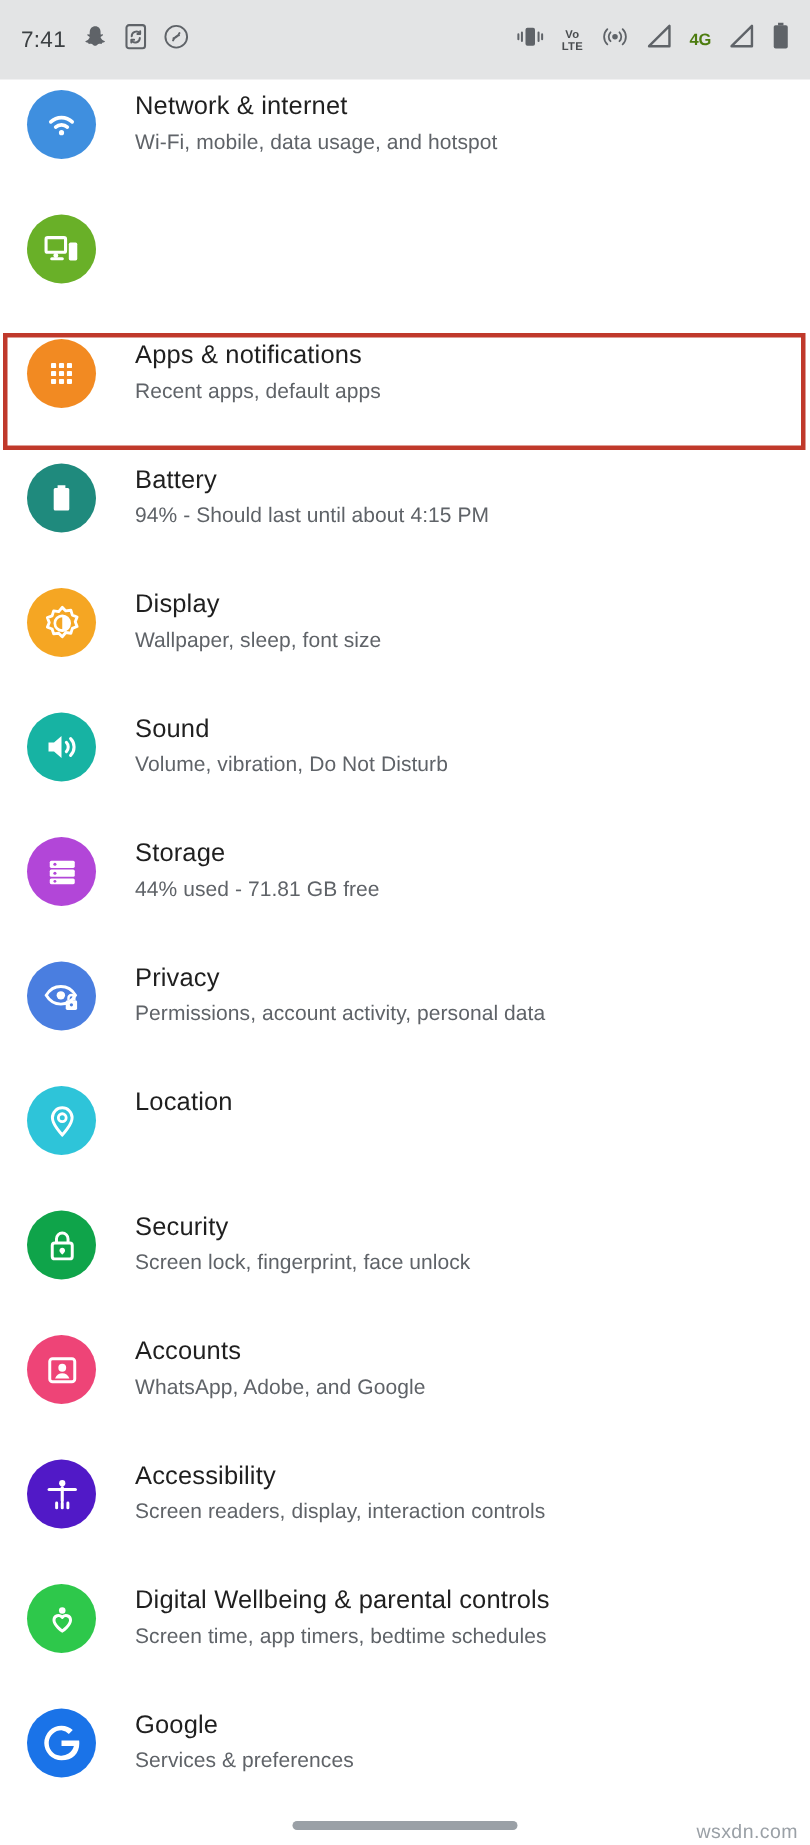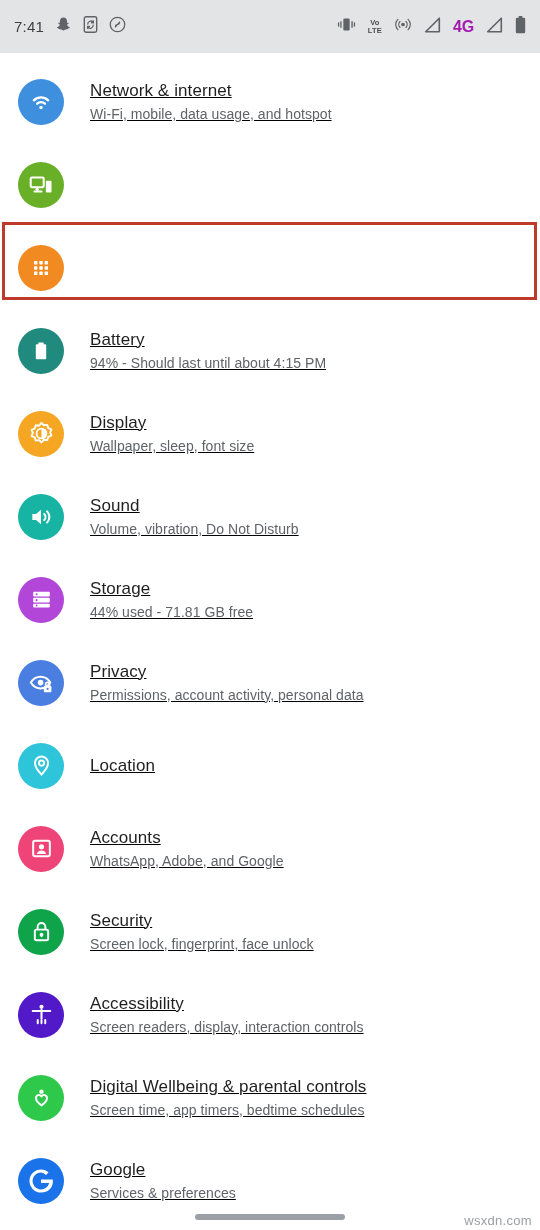--- a/index.html
+++ b/index.html
@@ -19,27 +19,27 @@
     padding:0 14px;
   }
   .sb-left{ display:flex; align-items:center; gap:11px; }
   .sb-clock{ font-size:15px; color:#3c4043; letter-spacing:.2px; }
   .sb-right{ margin-left:auto; display:flex; align-items:center; gap:12px; }
   .sb-ico{ display:block; }
   .sb-volte{
     font-size:7.5px; line-height:7.5px; color:#4a4d50; font-weight:bold;
     text-align:center; letter-spacing:.2px;
   }
-  .sb-4g{ font-size:16px; color:#a21caf; font-weight:600; letter-spacing:-.2px;}
+  .sb-4g{ font-size:11px; color:#4d7c0f; font-weight:600; letter-spacing:-.2px;}
 
   
   .list{ position:relative; padding-top:7px; }
   .row{
-    display:flex; align-items:center;
-    height:83px; padding-left:18px; text-decoration:underline;
+    display:flex; 
+    height:83px; padding-left:18px; 
   }
   .ic{
     width:46px; height:46px; border-radius:50%;
     flex:0 0 46px;
     display:flex; align-items:center; justify-content:center;
   }
   .txt{ margin-left:26px; }
   .title{
     font-size:17px; color:#1f1f1f; line-height:22px;
     letter-spacing:.1px;
@@ -167,20 +167,24 @@
             <rect x="15.6" y="5" width="3.4" height="3.4" rx="0.6"></rect>
             <rect x="5" y="10.3" width="3.4" height="3.4" rx="0.6"></rect>
             <rect x="10.3" y="10.3" width="3.4" height="3.4" rx="0.6"></rect>
             <rect x="15.6" y="10.3" width="3.4" height="3.4" rx="0.6"></rect>
             <rect x="5" y="15.6" width="3.4" height="3.4" rx="0.6"></rect>
             <rect x="10.3" y="15.6" width="3.4" height="3.4" rx="0.6"></rect>
             <rect x="15.6" y="15.6" width="3.4" height="3.4" rx="0.6"></rect>
           </g>
         </svg>
       </div>
+      <div class="txt">
+        <div class="title">Apps &amp; notifications</div>
+        <div class="sub">Recent apps, default apps</div>
+      </div>
     </div>
 
     <div class="row">
       <div class="ic" style="background:#1f8a7d">
         <svg width="24" height="24" viewBox="0 0 24 24">
           <path d="M9.4 3.5h5.2v1.8h1.6a1 1 0 0 1 1 1v13a1 1 0 0 1-1 1H7.8a1 1 0 0 1-1-1v-13a1 1 0 0 1 1-1h1.6z" fill="#fff"></path>
         </svg>
       </div>
       <div class="txt">
         <div class="title">Battery</div>
@@ -254,44 +258,44 @@
           <path d="M12 3.4c3.5 0 6.3 2.8 6.3 6.3 0 4.5-6.3 11-6.3 11s-6.3-6.5-6.3-11c0-3.5 2.8-6.3 6.3-6.3z" fill="none" stroke="#fff" stroke-width="1.9"></path>
           <circle cx="12" cy="9.7" r="2.5" fill="none" stroke="#fff" stroke-width="1.8"></circle>
         </svg>
       </div>
       <div class="txt">
         <div class="title">Location</div>
       </div>
     </div>
 
     <div class="row">
+      <div class="ic" style="background:#0fa44a">
+        <svg width="25" height="25" viewBox="0 0 24 24">
+          <rect x="5.6" y="10.2" width="12.8" height="10.2" rx="1.6" fill="none" stroke="#fff" stroke-width="1.9"></rect>
+          <path d="M8.3 10.2V7.6a3.7 3.7 0 0 1 7.4 0v2.6" fill="none" stroke="#fff" stroke-width="1.9"></path>
+          <path d="M12 13.2c1 0 1.8.8 1.8 1.8 0 1.2-1.8 2.6-1.8 2.6s-1.8-1.4-1.8-2.6c0-1 .8-1.8 1.8-1.8z" fill="#fff"></path>
+        </svg>
+      </div>
+      <div class="txt">
+        <div class="title">Security</div>
+        <div class="sub">Screen lock, fingerprint, face unlock</div>
+      </div>
+    </div>
+
+    <div class="row">
       <div class="ic" style="background:#ee4477">
         <svg width="25" height="25" viewBox="0 0 24 24">
           <rect x="4" y="4.6" width="16" height="14.8" rx="1.8" fill="none" stroke="#fff" stroke-width="1.9"></rect>
           <circle cx="12" cy="10.4" r="2.5" fill="#fff"></circle>
           <path d="M7.4 17.2c.8-2.2 2.6-3.3 4.6-3.3s3.8 1.1 4.6 3.3z" fill="#fff"></path>
         </svg>
       </div>
       <div class="txt">
         <div class="title">Accounts</div>
         <div class="sub">WhatsApp, Adobe, and Google</div>
-      </div>
-    </div>
-
-    <div class="row">
-      <div class="ic" style="background:#0fa44a">
-        <svg width="25" height="25" viewBox="0 0 24 24">
-          <rect x="5.6" y="10.2" width="12.8" height="10.2" rx="1.6" fill="none" stroke="#fff" stroke-width="1.9"></rect>
-          <path d="M8.3 10.2V7.6a3.7 3.7 0 0 1 7.4 0v2.6" fill="none" stroke="#fff" stroke-width="1.9"></path>
-          <path d="M12 13.2c1 0 1.8.8 1.8 1.8 0 1.2-1.8 2.6-1.8 2.6s-1.8-1.4-1.8-2.6c0-1 .8-1.8 1.8-1.8z" fill="#fff"></path>
-        </svg>
-      </div>
-      <div class="txt">
-        <div class="title">Security</div>
-        <div class="sub">Screen lock, fingerprint, face unlock</div>
       </div>
     </div>
 
     <div class="row">
       <div class="ic" style="background:#5119c7">
         <svg width="25" height="25" viewBox="0 0 24 24">
           <circle cx="12" cy="4.6" r="2" fill="#fff"></circle>
           <path d="M3.6 8.6h16.8" stroke="#fff" stroke-width="2" stroke-linecap="round"></path>
           <path d="M12 7.4v8.4" stroke="#fff" stroke-width="2" stroke-linecap="round"></path>
           <path d="M8.4 20.4v-3.2M12 20.4v-3.2M15.6 20.4v-3.2" stroke="#fff" stroke-width="1.9" stroke-linecap="round"></path>

